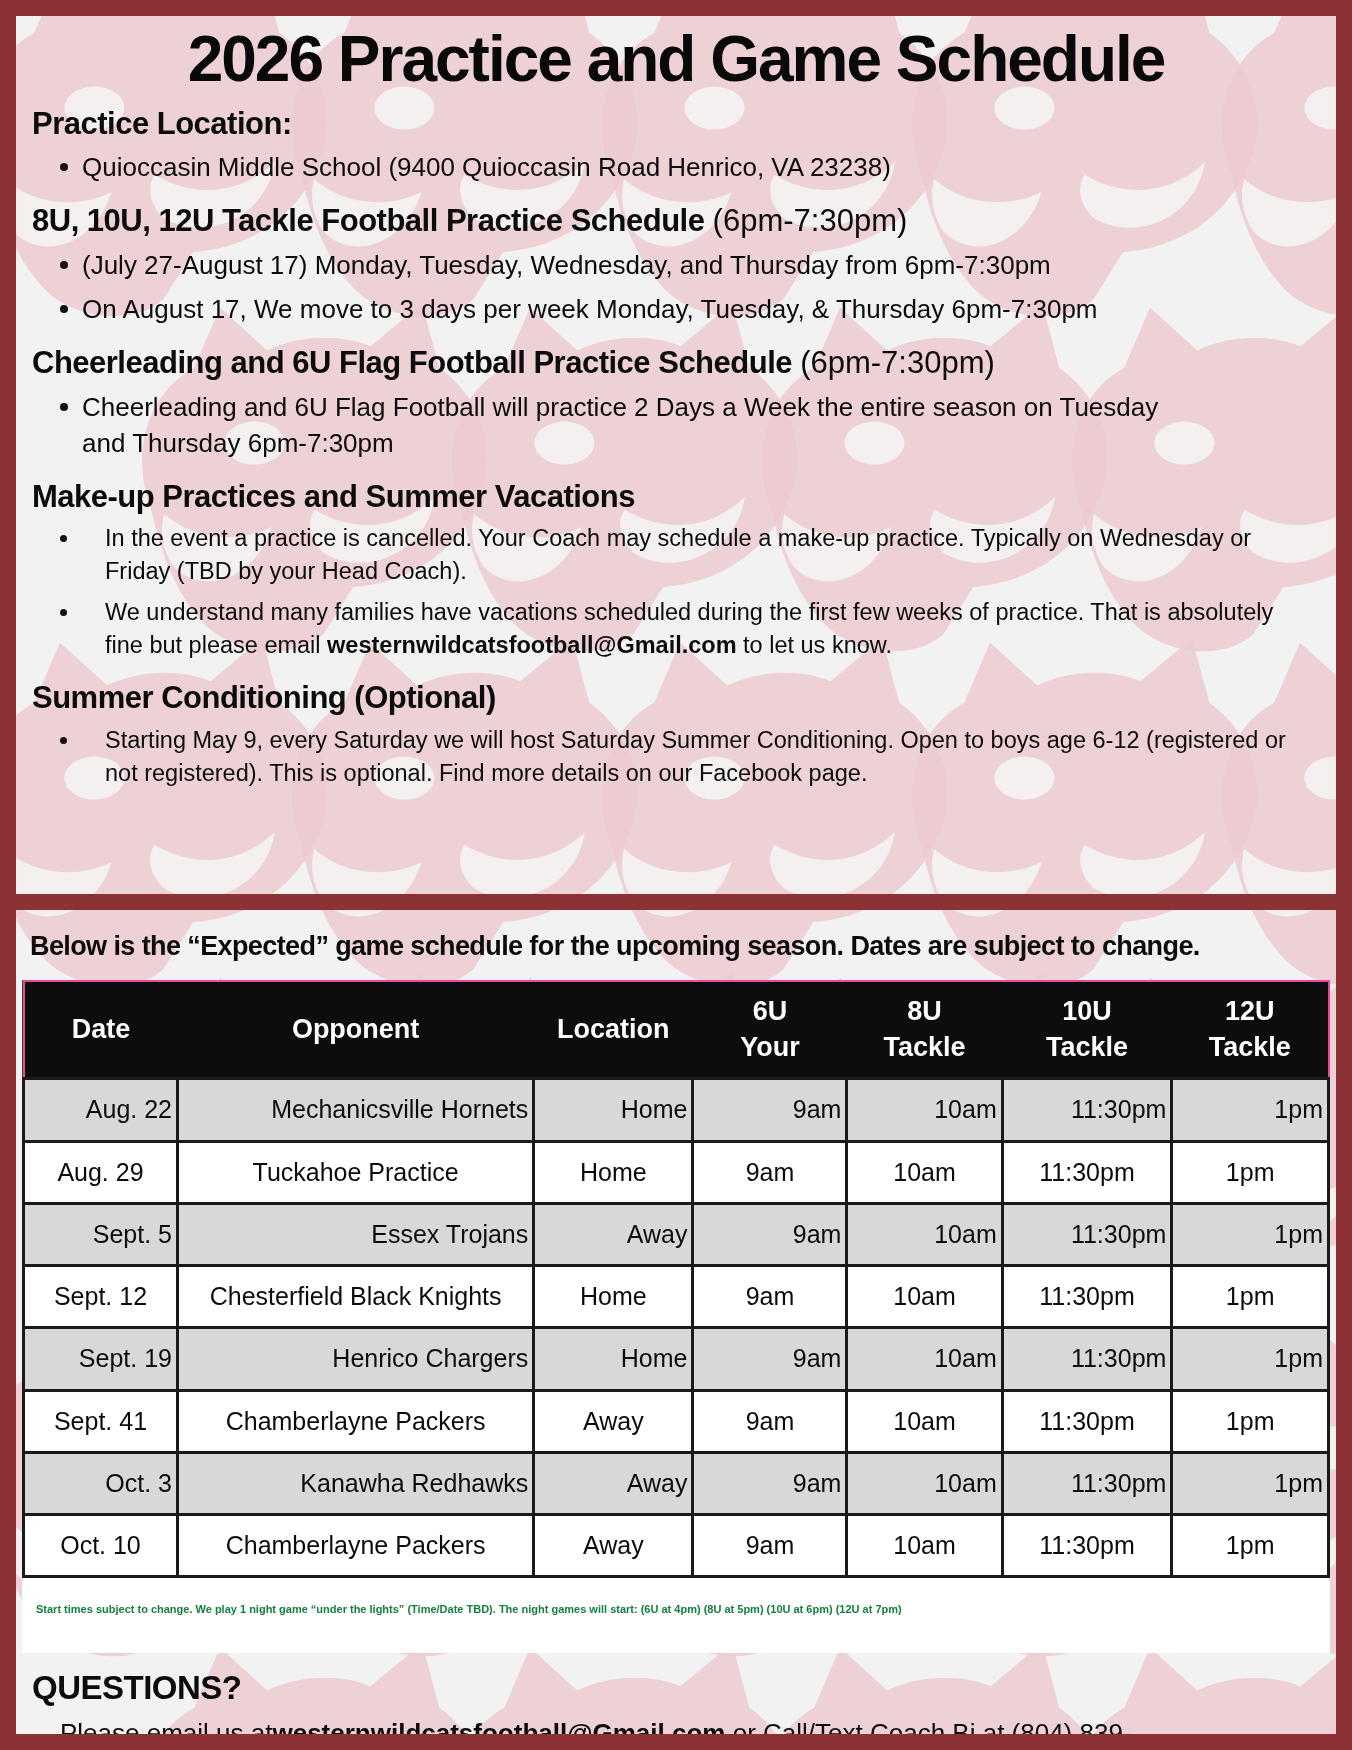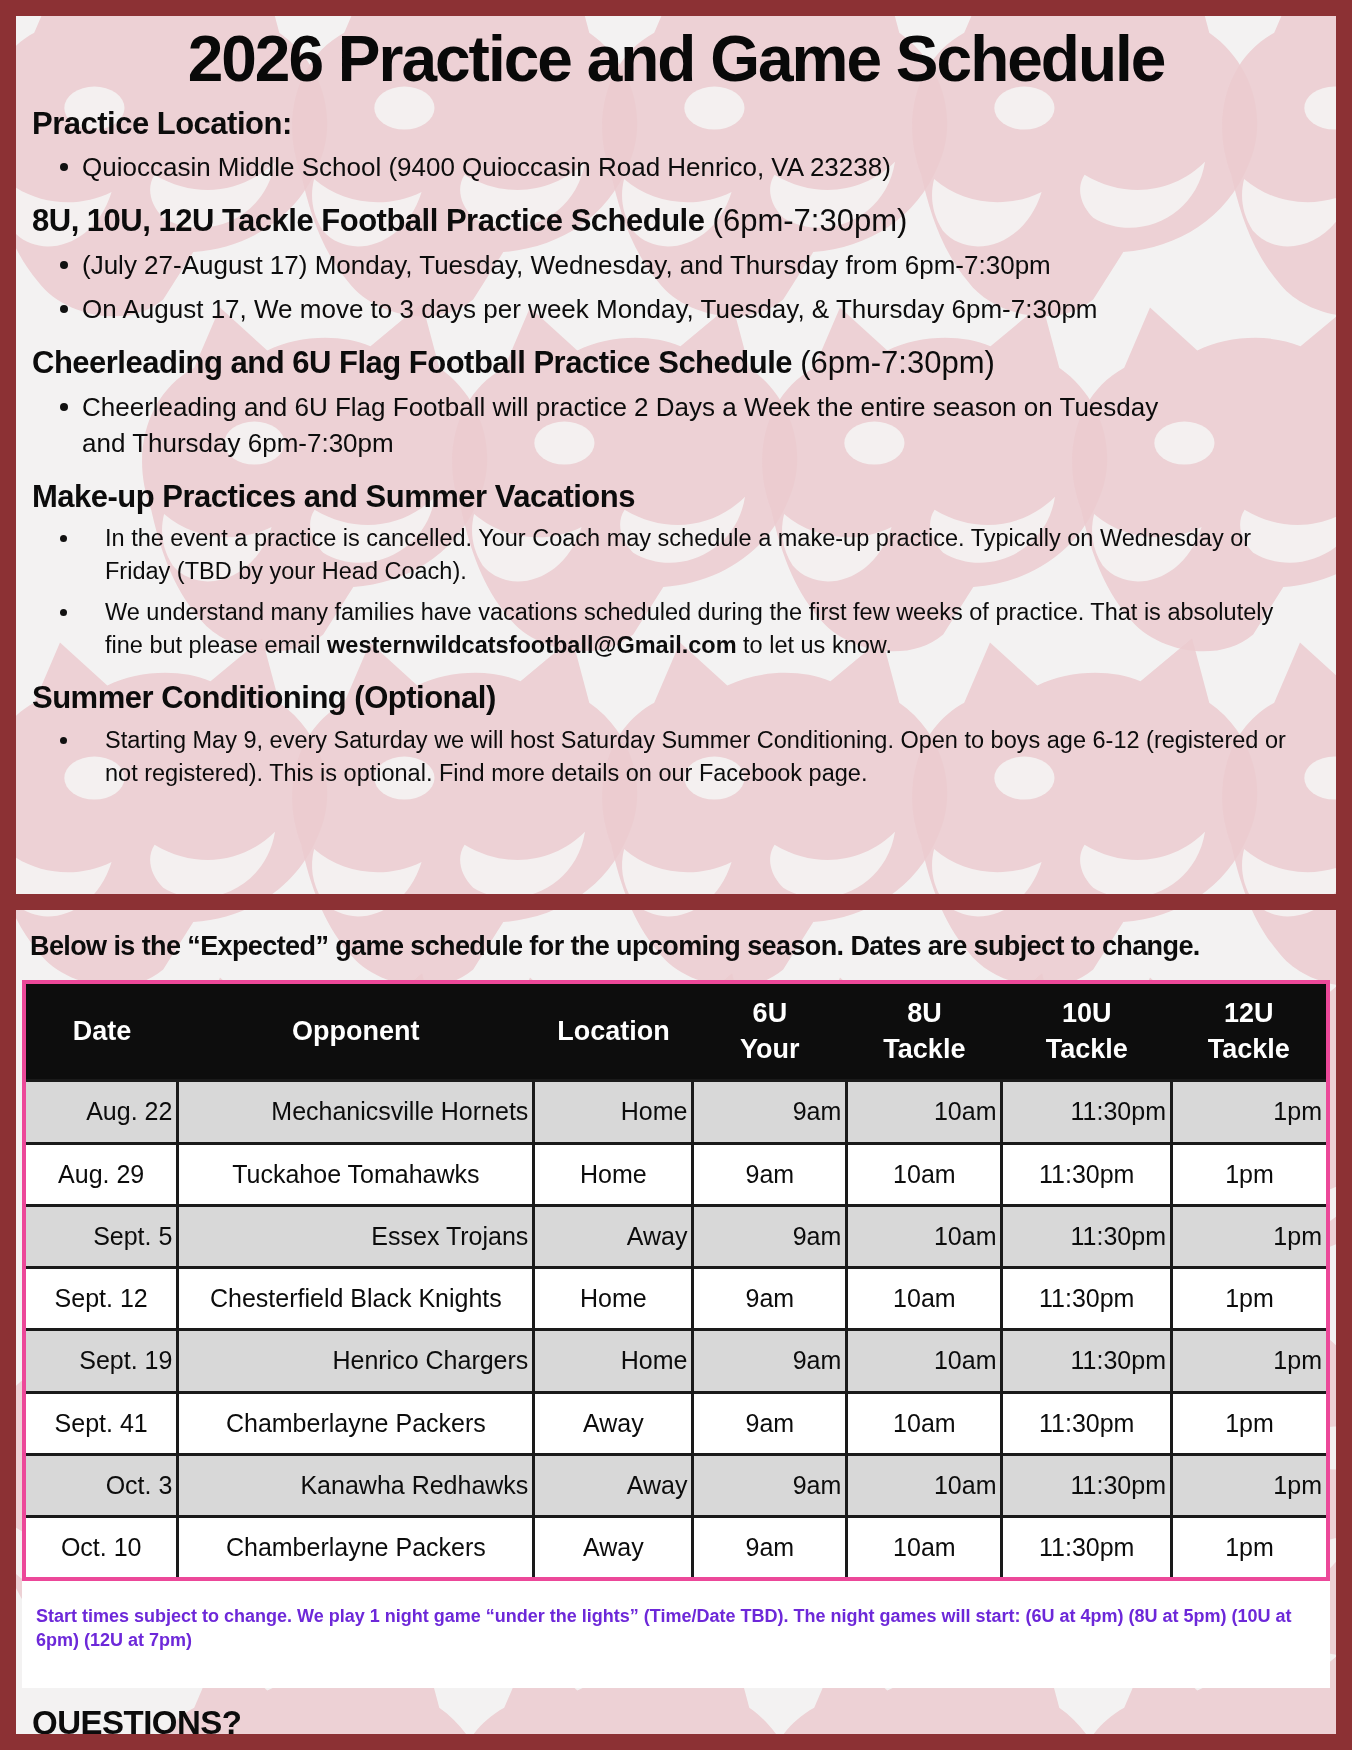--- a/index.html
+++ b/index.html
@@ -50,39 +50,39 @@
 
   
   .bottom { padding:12px 6px 0 6px; }
   .intro {
     margin:8px 0 0 8px;
     font-size:27px; font-weight:bold; letter-spacing:-0.6px;
     line-height:1.25;
   }
   table.schedule {
     width:100%; border-collapse:collapse; margin-top:16px;
-    background:#404040; border:4px solid #ec4899;
+    background:#404040; border:2px solid #ec4899;
   }
   col.c-date{width:11.8%} col.c-opp{width:27.3%} col.c-loc{width:12.2%}
   col.c-6u{width:11.8%} col.c-8u{width:11.9%} col.c-10u{width:13.0%} col.c-12u{width:12.0%}
   th {
     background:#0d0d0d; color:#ffffff;
     font-size:27px; font-weight:bold;
     padding:12px 4px; border:0; line-height:1.33;
     text-align:center; vertical-align:middle;
   }
   .th-line { display:block; }
   td {
     border:3px solid #1a1a1a; text-align:center; vertical-align:middle;
     font-size:25px; padding:14px 4px; background:#ffffff; line-height:1.25;
   }
   tr.alt td { background:#d8d8d8;text-align:right; }
   .footnote {
     background:#ffffff; padding:24px 14px 36px 14px;
-    font-size:18px; font-weight:bold; color:#6d28d9; line-height:1.3;
+    font-size:11px; font-weight:bold; color:#15803d; line-height:1.3;
   }
   .questions { padding:0 10px; }
   .questions-heading {
     margin:16px 0 0 0;
     font-size:33px; font-weight:bold; letter-spacing:-0.5px;
   }
   .q-bullet { margin-top:8px; }
 </style>
 </head>
 <body>
@@ -294,21 +294,21 @@
             <td>Aug. 22</td>
             <td>Mechanicsville Hornets</td>
             <td>Home</td>
             <td>9am</td>
             <td>10am</td>
             <td>11:30pm</td>
             <td>1pm</td>
           </tr>
           <tr>
             <td>Aug. 29</td>
-            <td>Tuckahoe Tomahawks</td>
+            <td>Tuckahoe Practice</td>
             <td>Home</td>
             <td>9am</td>
             <td>10am</td>
             <td>11:30pm</td>
             <td>1pm</td>
           </tr>
           <tr class="alt">
             <td>Sept. 5</td>
             <td>Essex Trojans</td>
             <td>Away</td>

